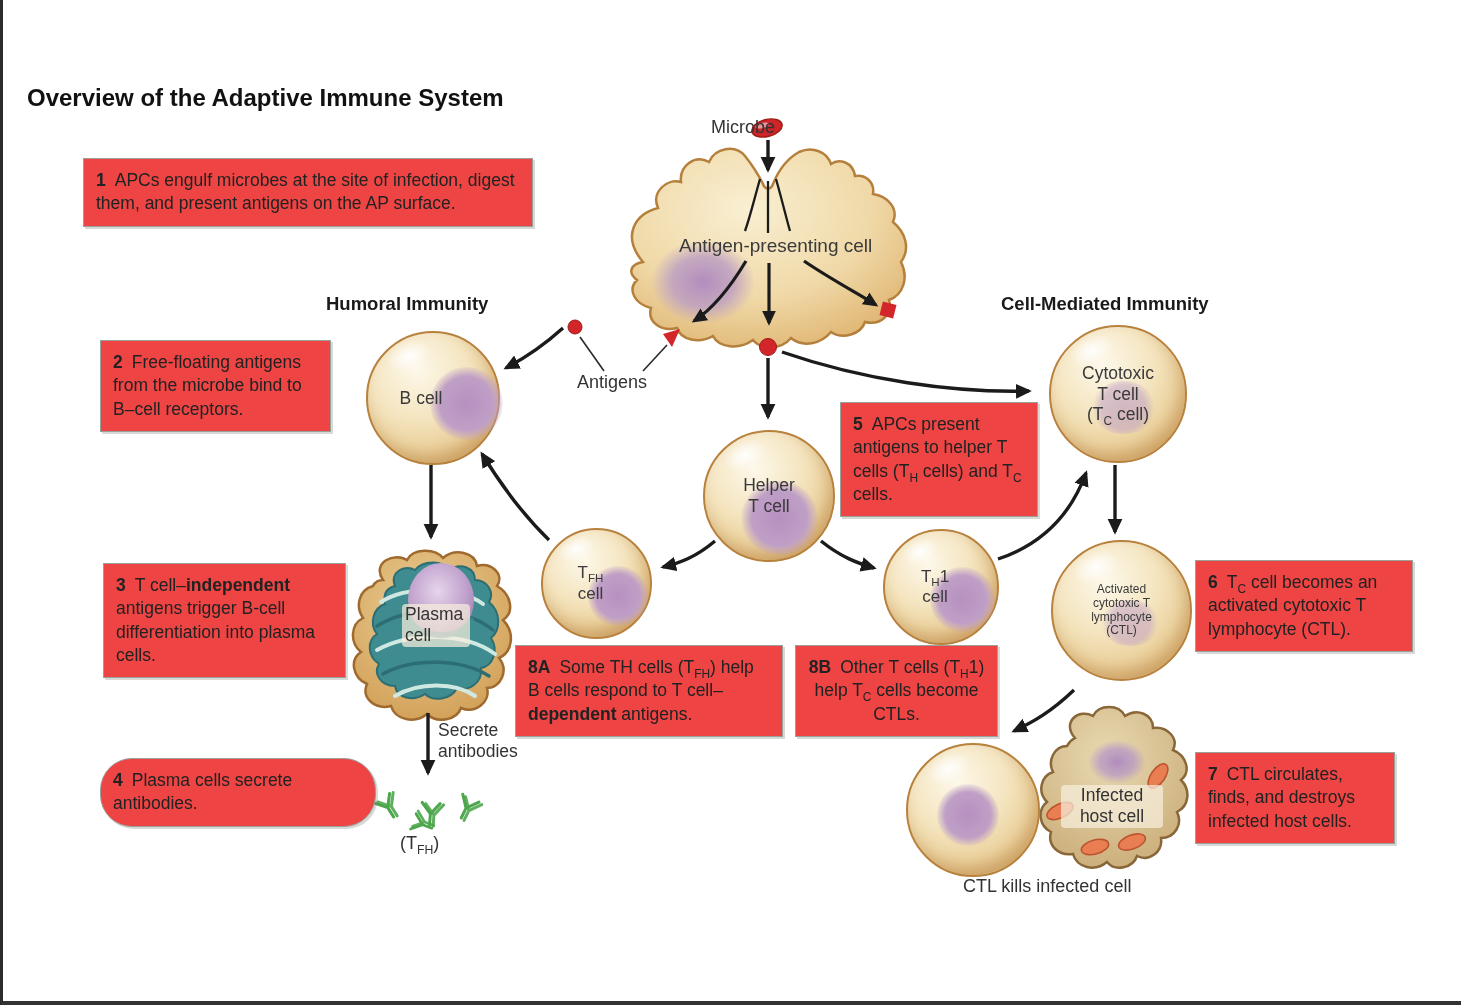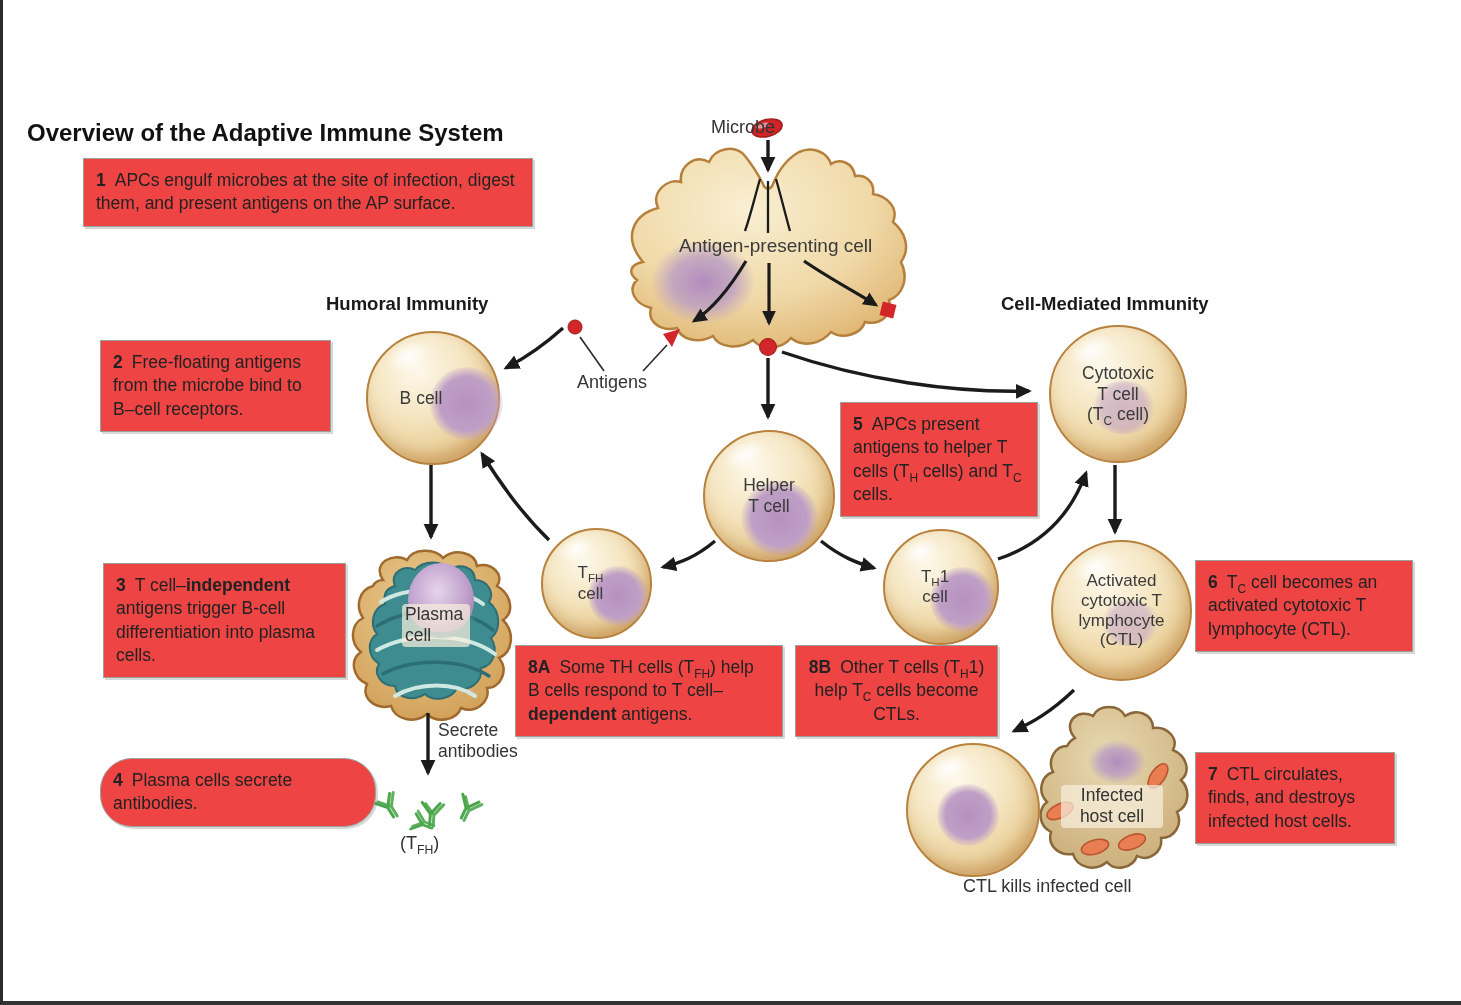--- a/index.html
+++ b/index.html
@@ -1,21 +1,21 @@
 <!DOCTYPE html>
 <html><head>
 <meta charset="utf-8">
 <style>
   html,body{margin:0;padding:0;background:#fff;}
   .canvas{position:relative;width:1461px;height:1005px;background:#ffffff;
     border-left:3px solid #2b2b2b;border-bottom:4px solid #333;box-sizing:border-box;
     font-family:"Liberation Sans", sans-serif;overflow:hidden;}
   svg.layer{position:absolute;left:0;top:0;width:1458px;height:1001px;pointer-events:none;}
   #blobs{z-index:1;} #arrows{z-index:3;}
-  .title{position:absolute;left:24px;top:84px;font-size:24px;font-weight:bold;color:#111;z-index:4;margin-top:35px;}
+  .title{position:absolute;left:24px;top:84px;font-size:24px;font-weight:bold;color:#111;z-index:4;}
   .heading{position:absolute;font-size:18.5px;font-weight:bold;color:#1a1a1a;z-index:4;}
   .box{position:absolute;background:#ef4444;border:1.6px solid #9aa09a;box-shadow:2px 2px 0 rgba(110,120,110,.28);
     padding:10px 12px;font-size:17.5px;line-height:1.33;color:#222;box-sizing:border-box;z-index:4;}
   .num{margin-right:9px;}
   sub{font-size:68%;line-height:0;}
   .cell{position:absolute;border-radius:50%;border:2.5px solid #b8813d;z-index:2;
     background:radial-gradient(circle at 38% 28%, #fdf8ea 0%, #f5e6c2 38%, #ecd3a0 62%, #e0b87c 85%, #d7a967 100%);
     box-shadow:inset -5px -8px 14px rgba(150,90,20,.28);}
   .shine{position:absolute;left:13%;top:7%;width:36%;height:22%;border-radius:50%;transform:rotate(-25deg);
     background:radial-gradient(ellipse, rgba(255,255,255,.95) 0%, rgba(255,255,255,0) 70%);}
@@ -159,21 +159,21 @@
     <div class="nucleus" style="left:40%;top:32%;width:58%;height:58%;"></div>
     <div class="cell-label" style="font-size:17px;transform:translateX(-6px);">
       <div><span>T</span><sub>H</sub><span>1</span></div>
       <div>cell</div>
     </div>
   </div>
 
   <div class="cell" style="left:1048px;top:540px;width:137px;height:137px;">
     <div class="shine"></div>
     <div class="nucleus" style="left:34%;top:42%;width:44%;height:34%;opacity:.5;"></div>
-    <div class="cell-label" style="font-size:17px;line-height:1.15;">
+    <div class="cell-label" style="font-size:12px;line-height:1.15;">
       <div>Activated</div>
       <div>cytotoxic T</div>
       <div>lymphocyte</div>
       <div>(CTL)</div>
     </div>
   </div>
 
   <div class="cell" style="left:903px;top:743px;width:130px;height:130px;">
     <div class="shine"></div>
     <div class="nucleus" style="left:22%;top:30%;width:48%;height:48%;"></div>

